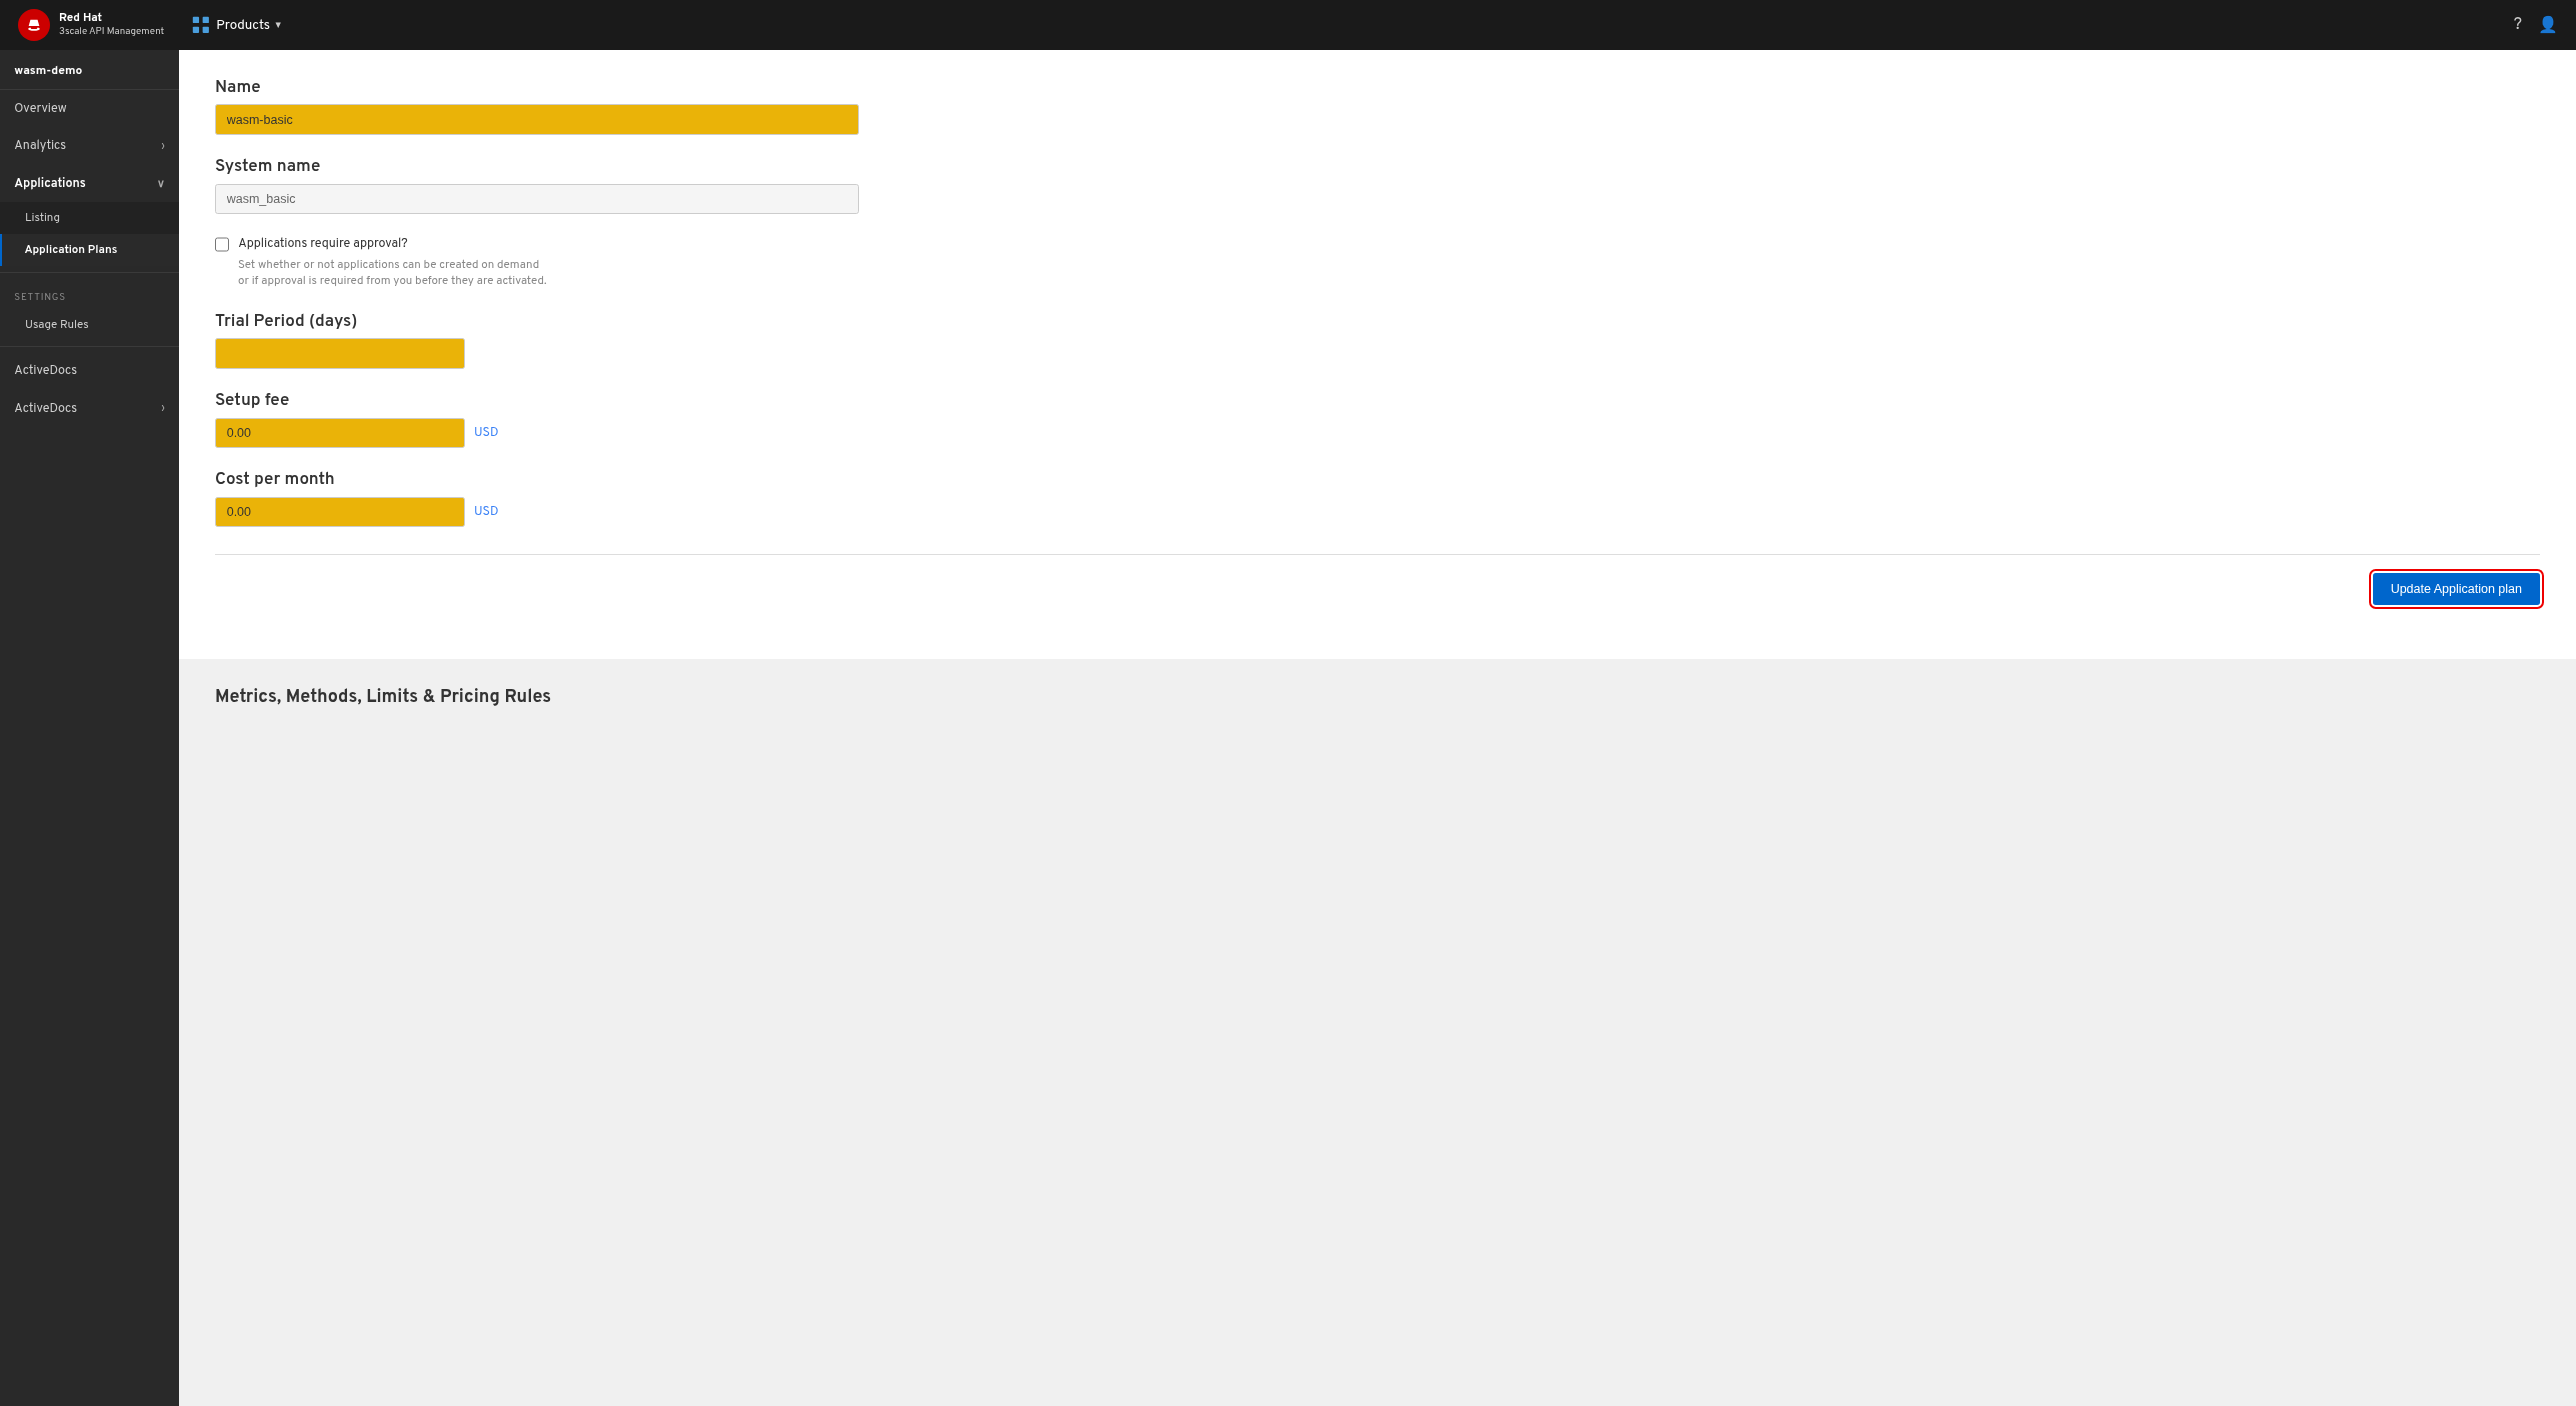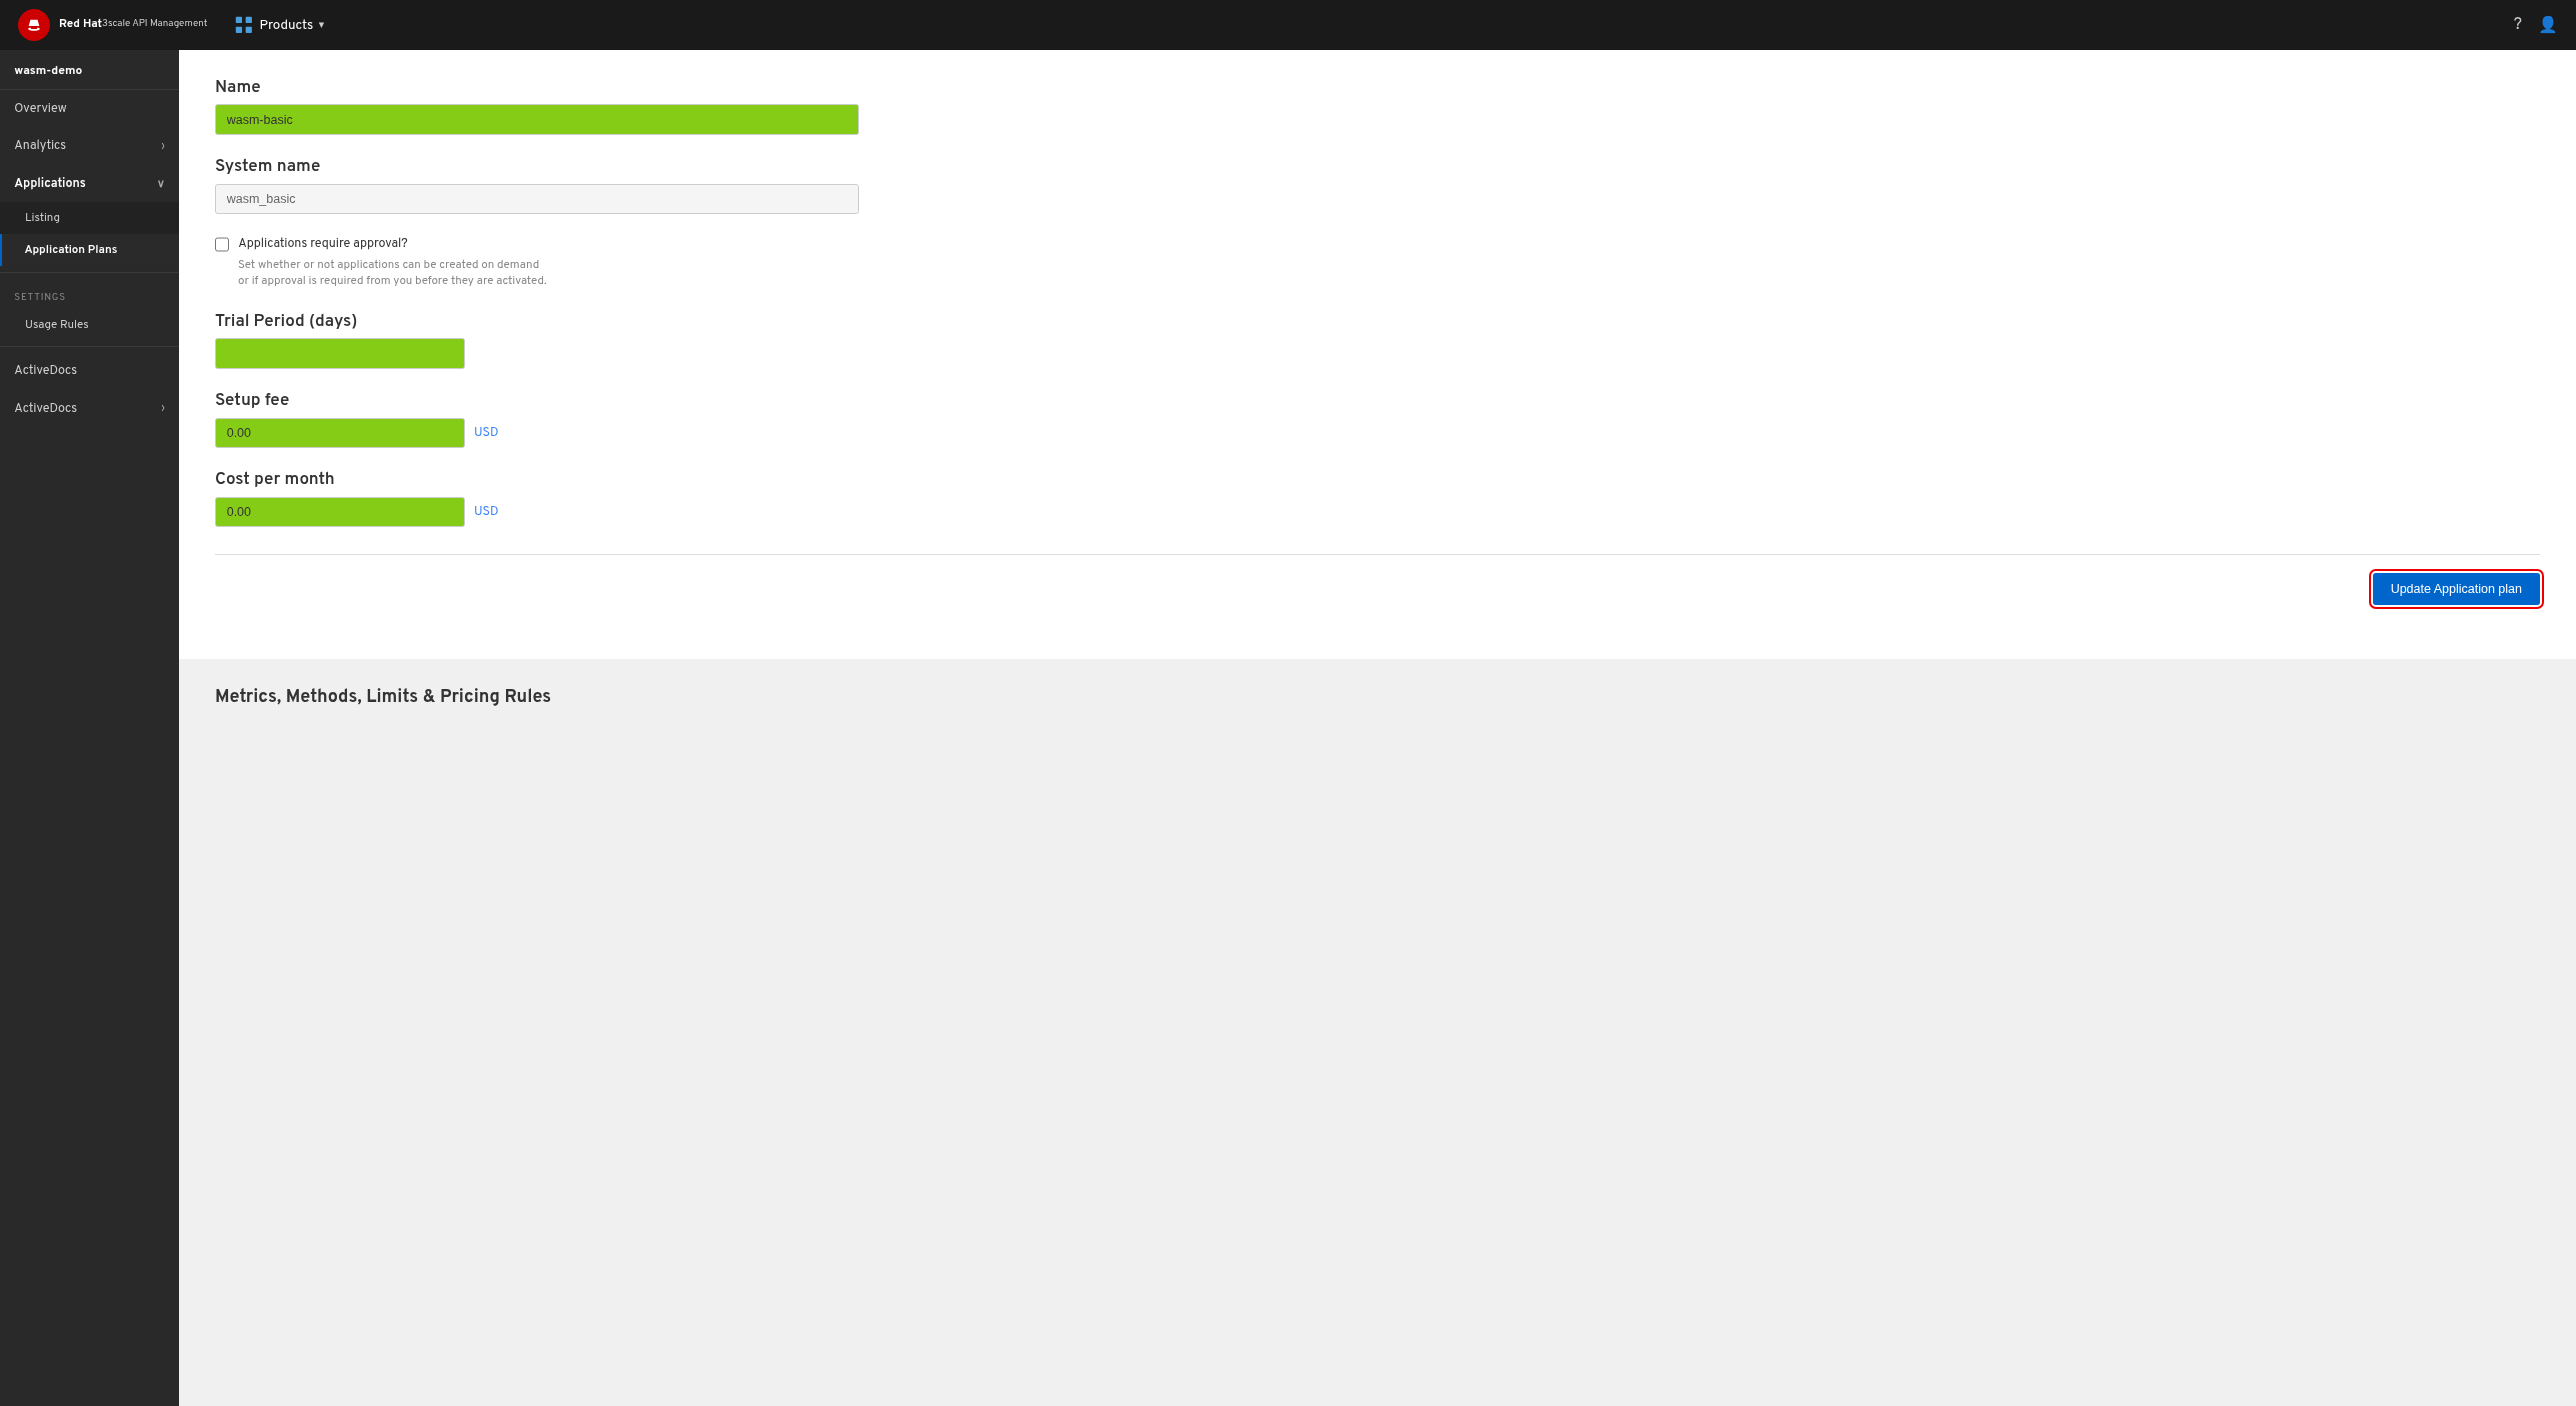--- a/index.html
+++ b/index.html
@@ -22,20 +22,21 @@
       gap: 9px;
       color: #fff;
       text-decoration: none;
     }
     .redhat-logo {
       width: 32px;
       height: 32px;
     }
     .brand-text {
       display: flex;
+      flex-direction: column;
       line-height: 1.2;
     }
     .brand-text .brand-name {
       font-size: 11.6px;
       font-weight: 700;
       color: #fff;
     }
     .brand-text .brand-sub {
       font-size: 9.8px;
       color: #ccc;
@@ -161,21 +162,21 @@
       color: #333;
       margin-bottom: 5.4px;
     }
     .form-input {
       width: 644px;
       max-width: 100%;
       padding: 7.2px 10.7px;
       font-size: 12.5px;
       border: 0.9px solid #ccc;
       border-radius: 2.7px;
-      background: #84cc16;
+      background: #eab308;
       color: #333;
       outline: none;
     }
     .form-input.disabled-input {
       background: #f5f5f5;
       color: #666;
       cursor: default;
     }
     .form-input-short {
       width: 250px;

